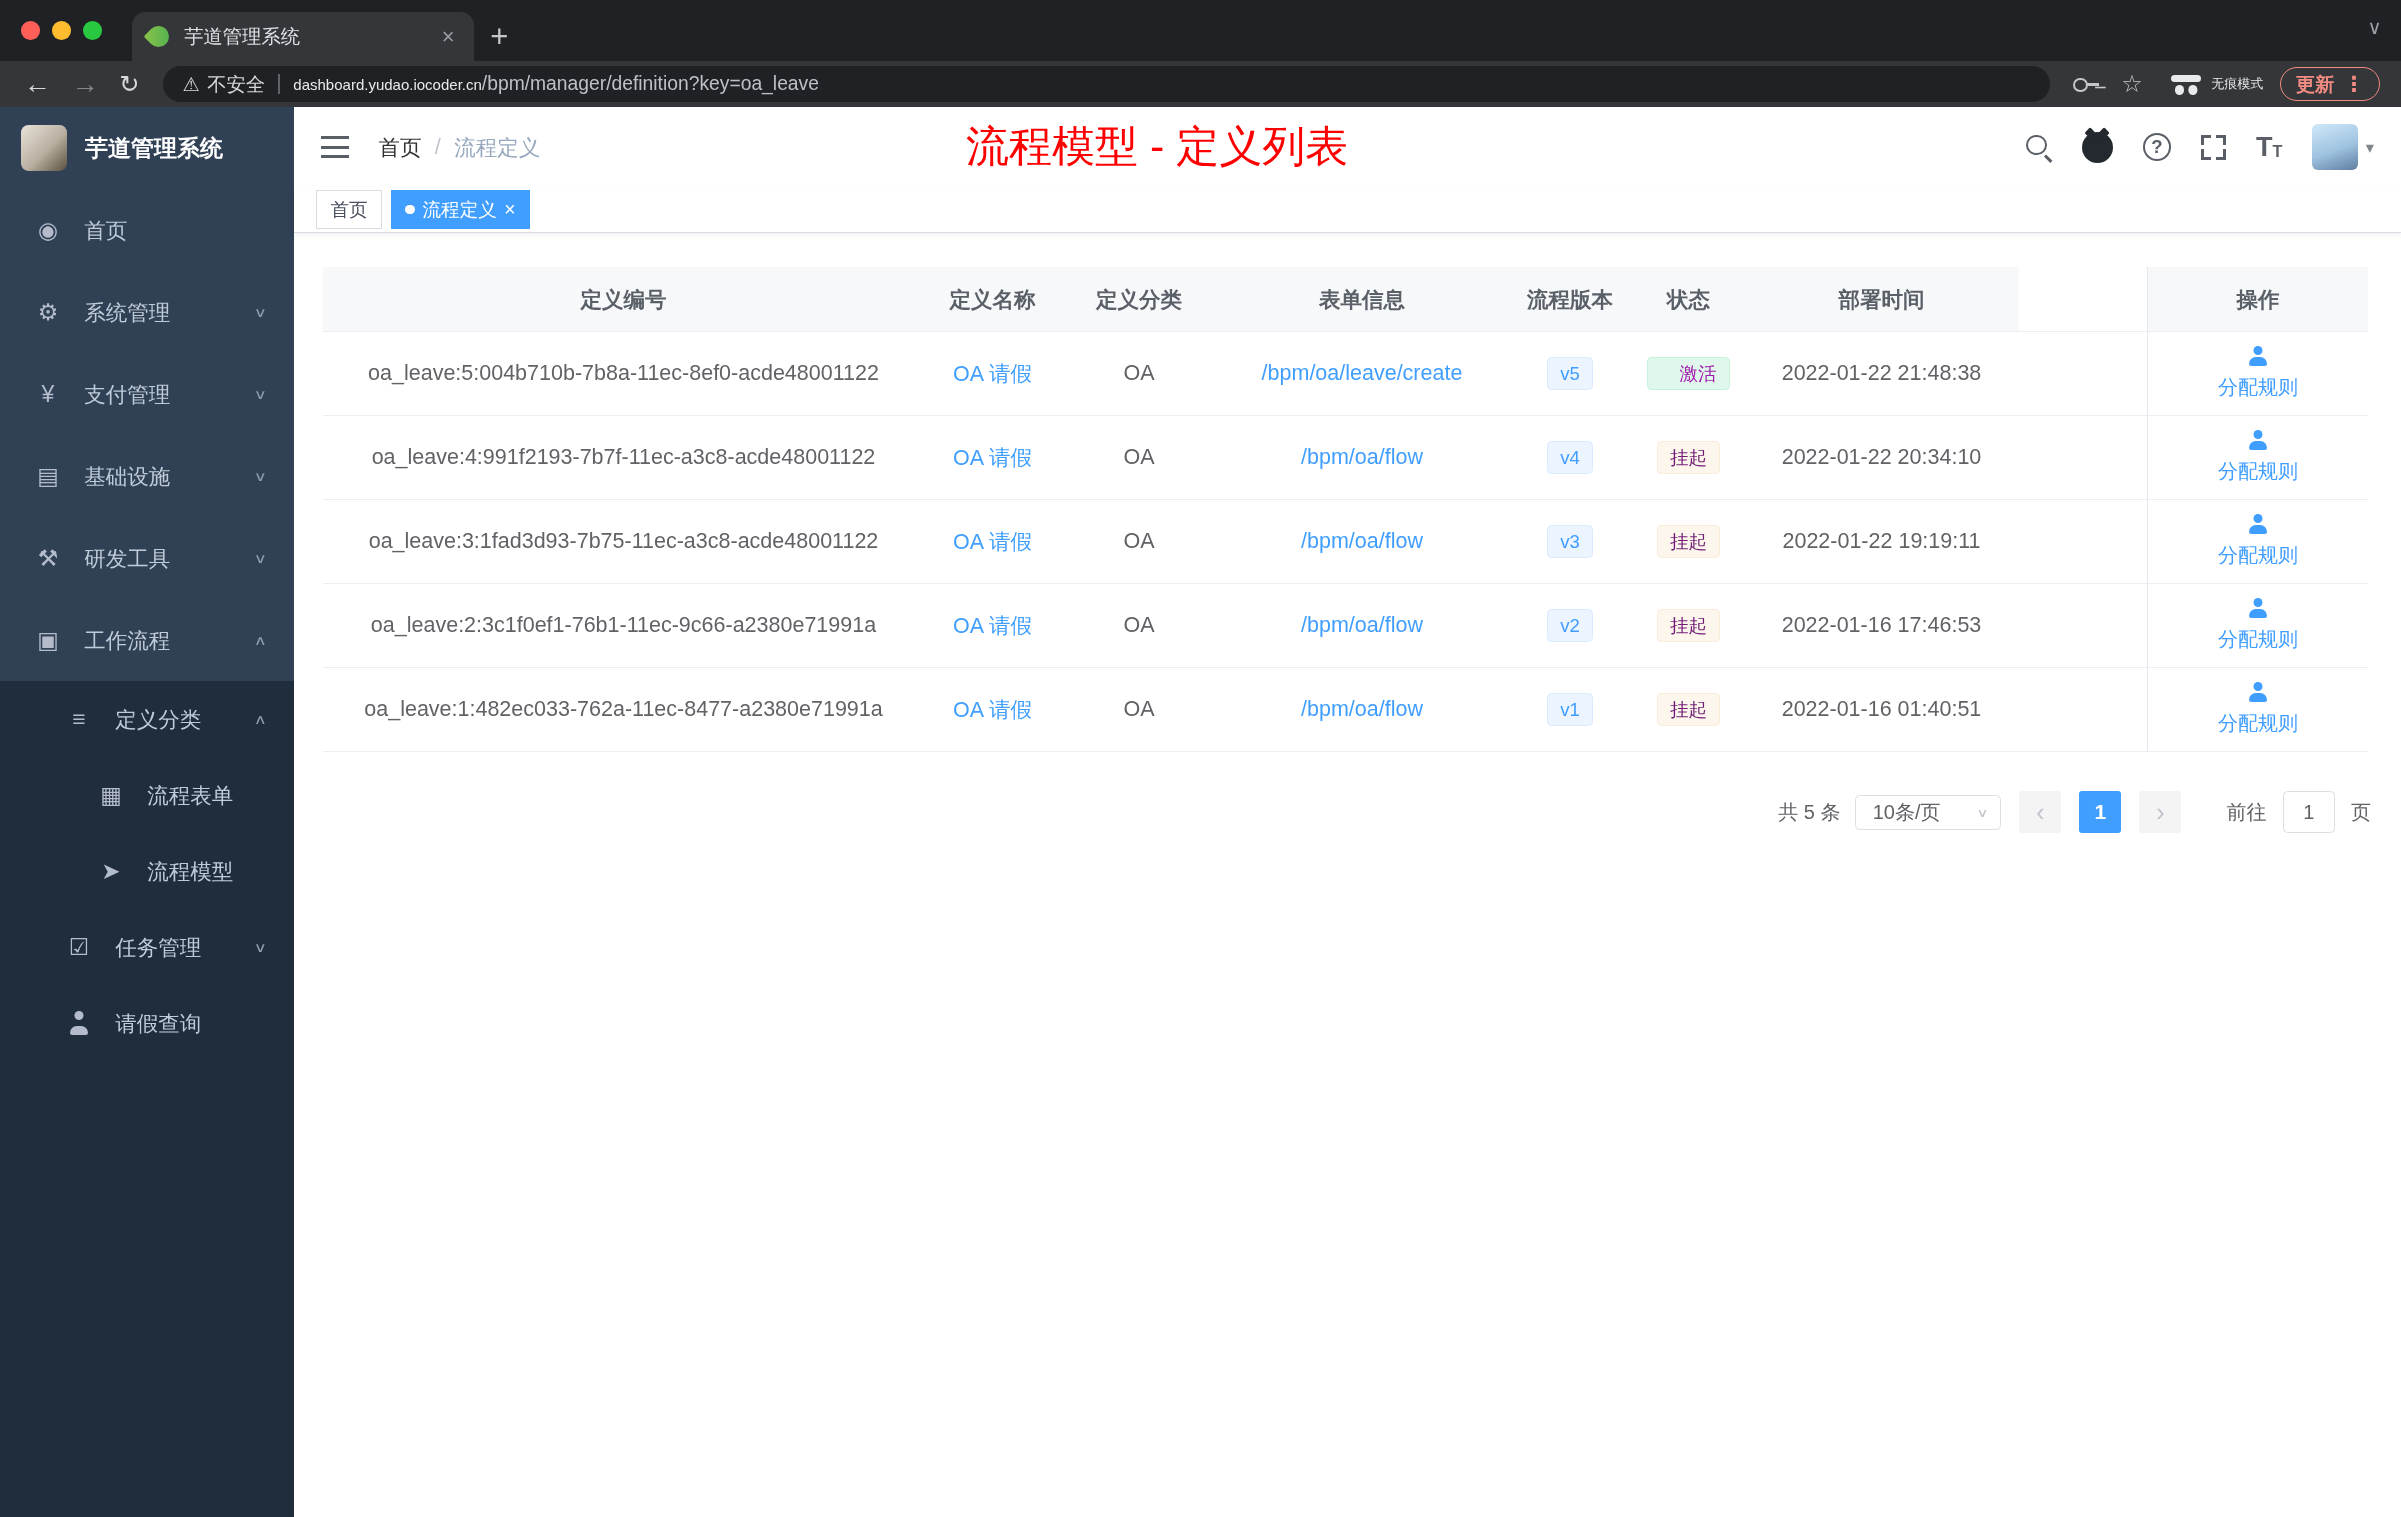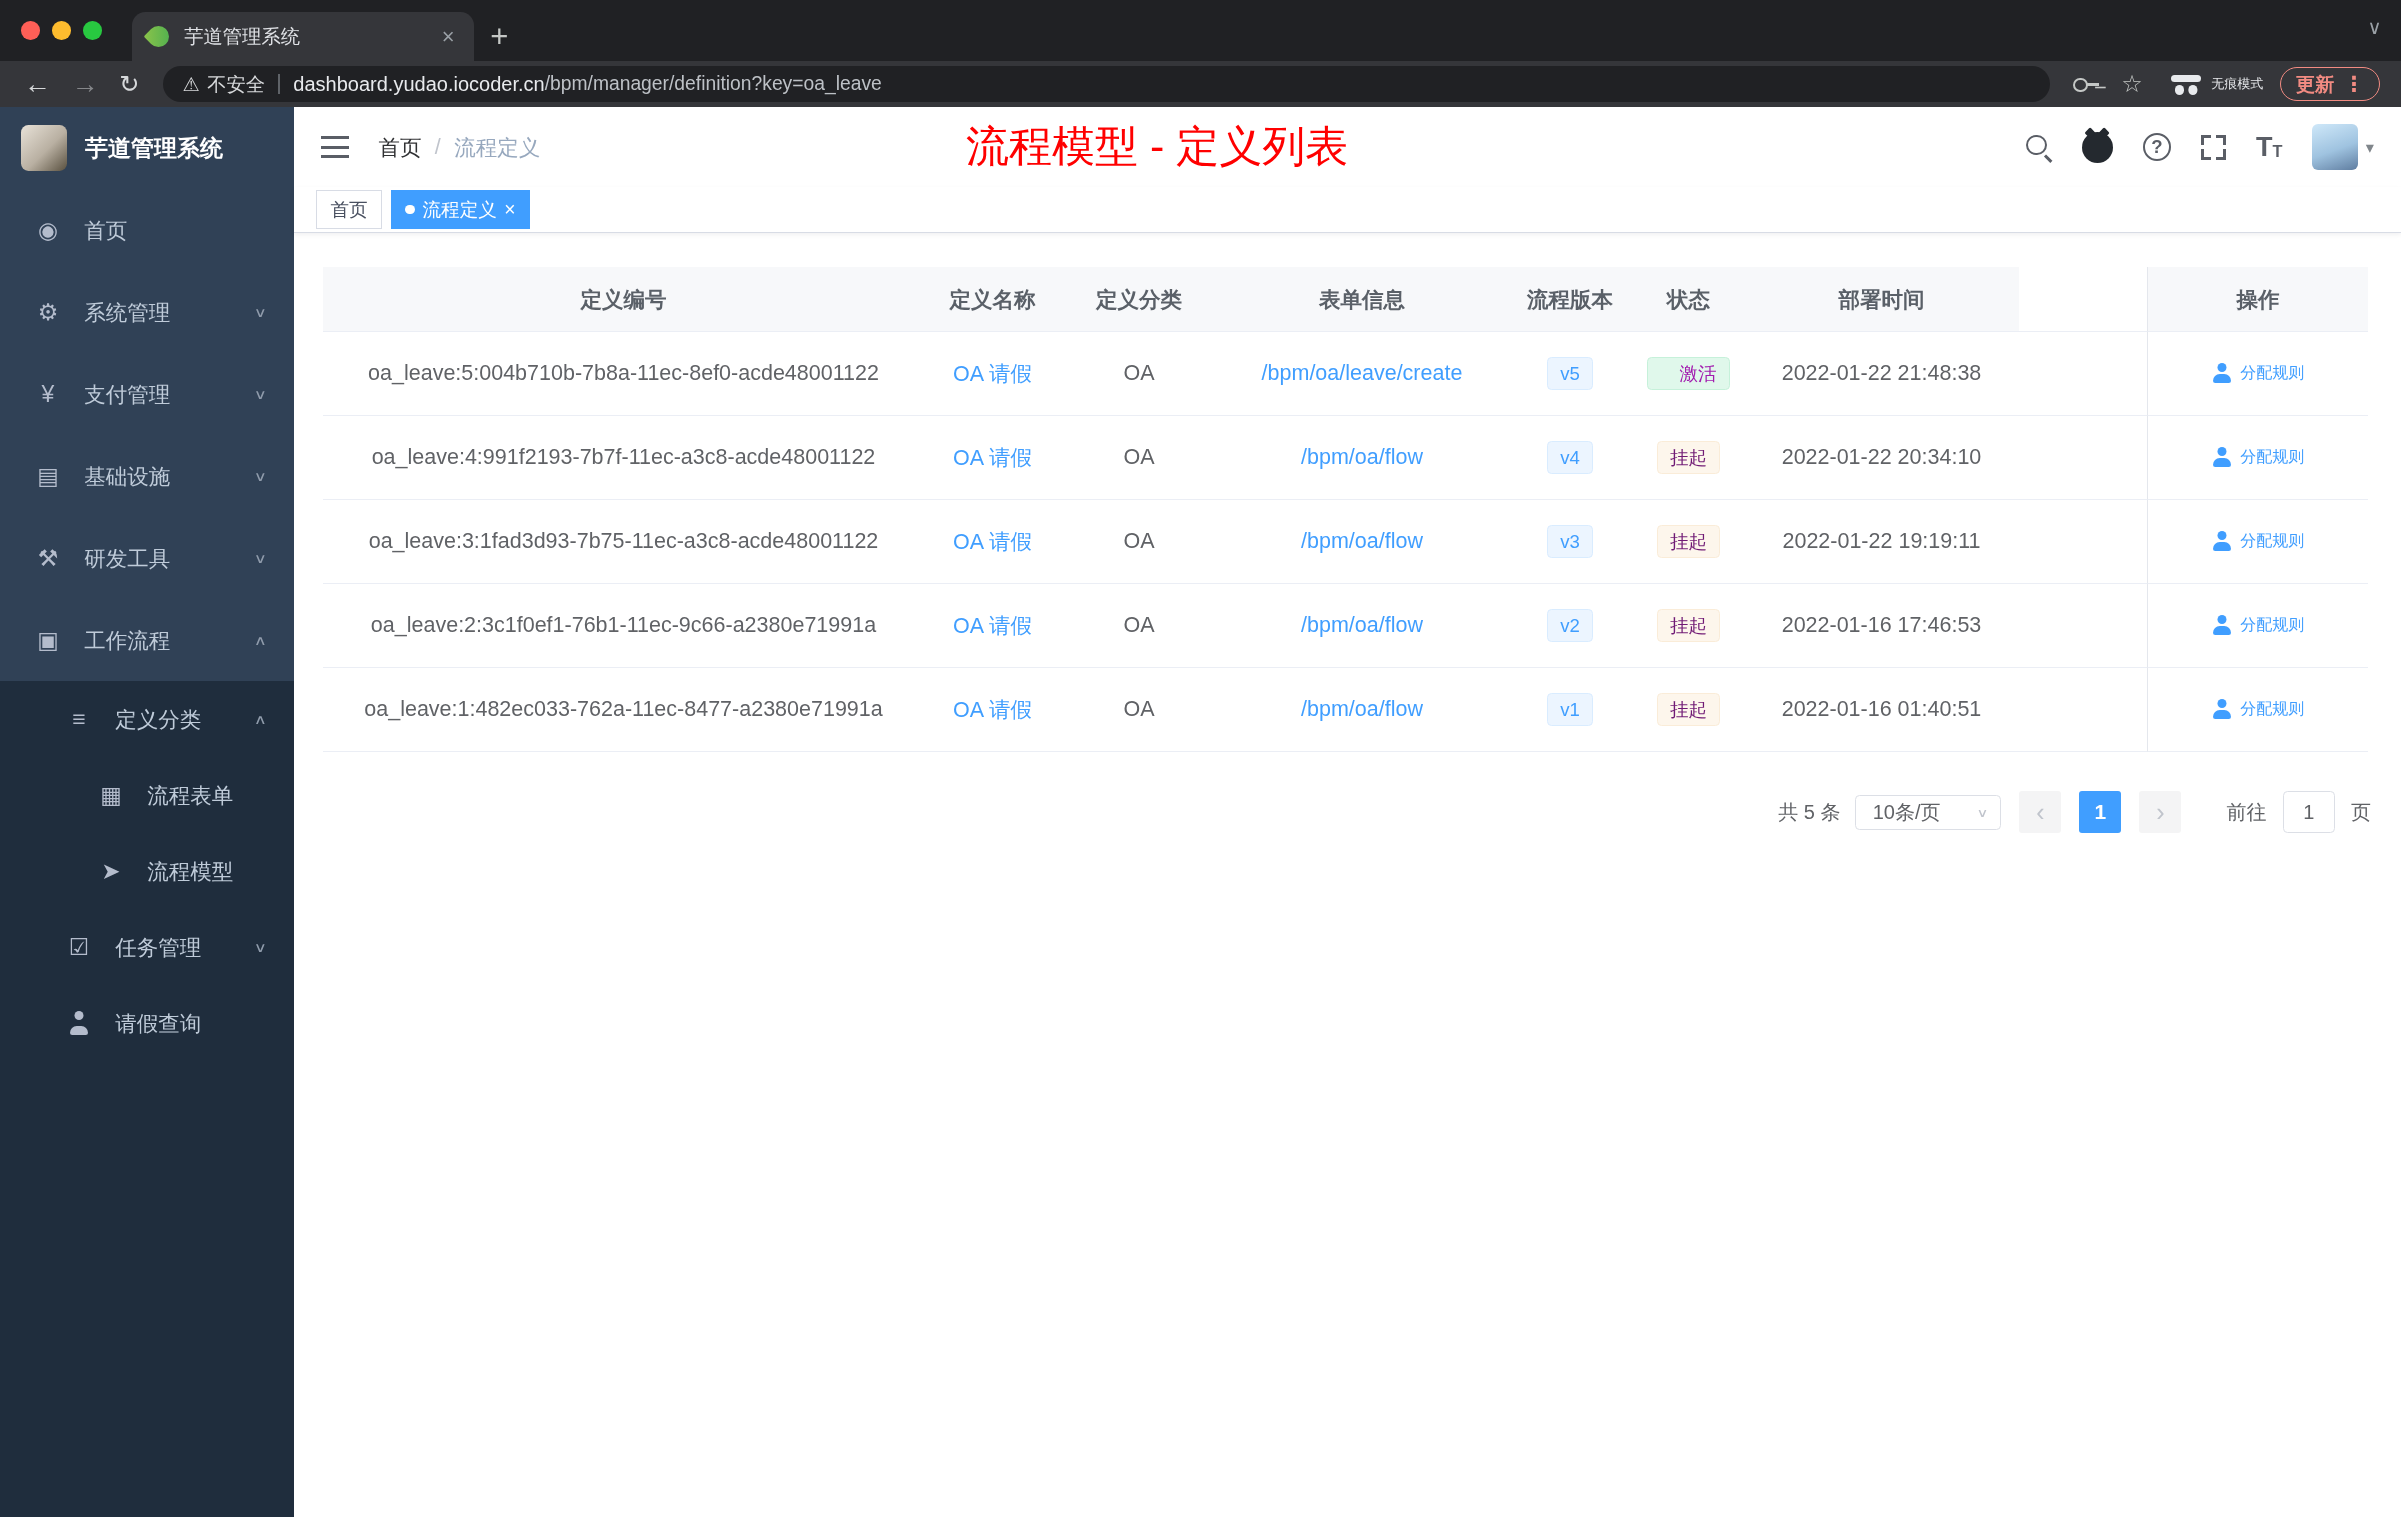--- a/index.html
+++ b/index.html
@@ -23,21 +23,21 @@
   .tabstrip-chevron { position:absolute; right:19.3px; top:16.3px; color:#9aa0a6; font-size:19.3px; }
 
   .toolbar { height:46px; background:#35363a; display:flex; align-items:center; padding:0 13.4px; flex-shrink:0; }
   .nav-arrow { font-size:27px; color:#d6d8da; margin:0 10.4px; line-height:1; }
   .nav-arrow.fwd { color:#85878a; }
   .nav-reload { font-size:24px; color:#d6d8da; margin:0 10.4px; line-height:1; }
   .urlbar { flex:1; height:36px; background:#202124; border-radius:18px; margin:0 13.4px; display:flex; align-items:center; padding:0 19.3px; overflow:hidden; }
   .warn-icon { color:#d6d8da; font-size:19.3px; margin-right:7.4px; }
   .security-label { color:#d6d8da; font-size:19.3px; }
   .url-divider { width:1.5px; height:19.3px; background:#5f6368; margin:0 13.4px; }
-  .url-host { color:#e8eaed; font-size:20px; }
+  .url-host { color:#e8eaed; font-size:15px; }
   .url-path { color:#bdc1c6; font-size:19.3px; }
   .key-icon { width:27px; height:12px; position:relative; margin:0 10.4px; }
   .key-icon::before { content:""; position:absolute; left:0; top:0; width:10.4px; height:10.4px; border:2.2px solid #c4c7c5; border-radius:50%; }
   .key-icon::after { content:""; position:absolute; left:13.4px; top:4.5px; width:12px; height:3px; background:#c4c7c5; box-shadow:7.4px 3px 0 -0.7px #c4c7c5; }
   .star-icon { color:#c4c7c5; font-size:24px; margin:0 10.4px; }
   .incognito { display:flex; align-items:center; gap:9px; margin:0 16.3px; }
   .spy-icon { position:relative; width:33px; height:22px; }
   .spy-icon::before { content:""; position:absolute; top:1.5px; left:1.5px; right:1.5px; height:7.4px; background:#e8eaed; border-radius:3.7px; }
   .spy-icon::after { content:""; position:absolute; bottom:0; left:5.2px; width:9.7px; height:9.7px; border-radius:50%; background:#e8eaed; box-shadow:13.4px 0 0 #e8eaed; }
   .incognito-label { color:#e8eaed; font-size:13px; }
@@ -121,21 +121,21 @@
   .td { height:84px; display:flex; align-items:center; justify-content:center; border-bottom:0.7px solid #ebeef5; background:#fff; }
   .id{width:601px;} .name{width:137px;} .category{width:156px;} .form{width:290px;}
   .version{width:126px;} .status{width:111px;} .time{width:275px;} .gap{width:128px;} .action{width:221px;}
   .th.gap { background:#fff; }
   .th.action, .td.action { border-left:0.7px solid #e4e7ed; }
   .link { color:#409eff; text-decoration:none; cursor:pointer; }
   .chip { height:33px; padding:0 12px; border-radius:4.5px; font-size:18.6px; display:inline-flex; align-items:center; }
   .chip.success { background:#e0f8eb; color:#a21caf; border:0.7px solid #c6f1da;padding-left:31px; }
   .chip.warning { background:#fdf6ec; color:#701a75; border:0.7px solid #faecd8; }
   .chip-version { background:#ecf5ff; color:#409eff; border:0.7px solid #d9ecff; }
-  .action-link { display:inline-flex; align-items:center; gap:7.4px; font-size:16px; }
+  .action-link { display:inline-flex; align-items:center; gap:7.4px; font-size:20px;flex-direction:column; }
 
   
   .pagination { display:flex; align-items:center; justify-content:flex-end; margin-top:39px; font-size:20px; color:#606266; }
   .page-total { margin-right:15px; }
   .page-size { width:146px; height:35px; border:0.7px solid #dcdfe6; border-radius:4.5px; display:flex; align-items:center; justify-content:space-between; padding:0 12px 0 16.3px; color:#606266; background:#fff; cursor:pointer; }
   .select-caret { color:#c0c4cc; font-size:16.3px; transform:scaleY(.75); }
   .page-btn { width:42px; height:42px; border-radius:3px; background:#f4f4f5; color:#c0c4cc; display:flex; align-items:center; justify-content:center; font-size:25px; margin-left:18px; cursor:pointer; }
   .page-btn.prev::before { content:"‹"; }
   .page-btn.next::before { content:"›"; }
   .page-num { width:42px; height:42px; border-radius:3px; background:#409eff; color:#fff; font-weight:bold; display:flex; align-items:center; justify-content:center; font-size:21px; margin-left:18px; cursor:pointer; }

